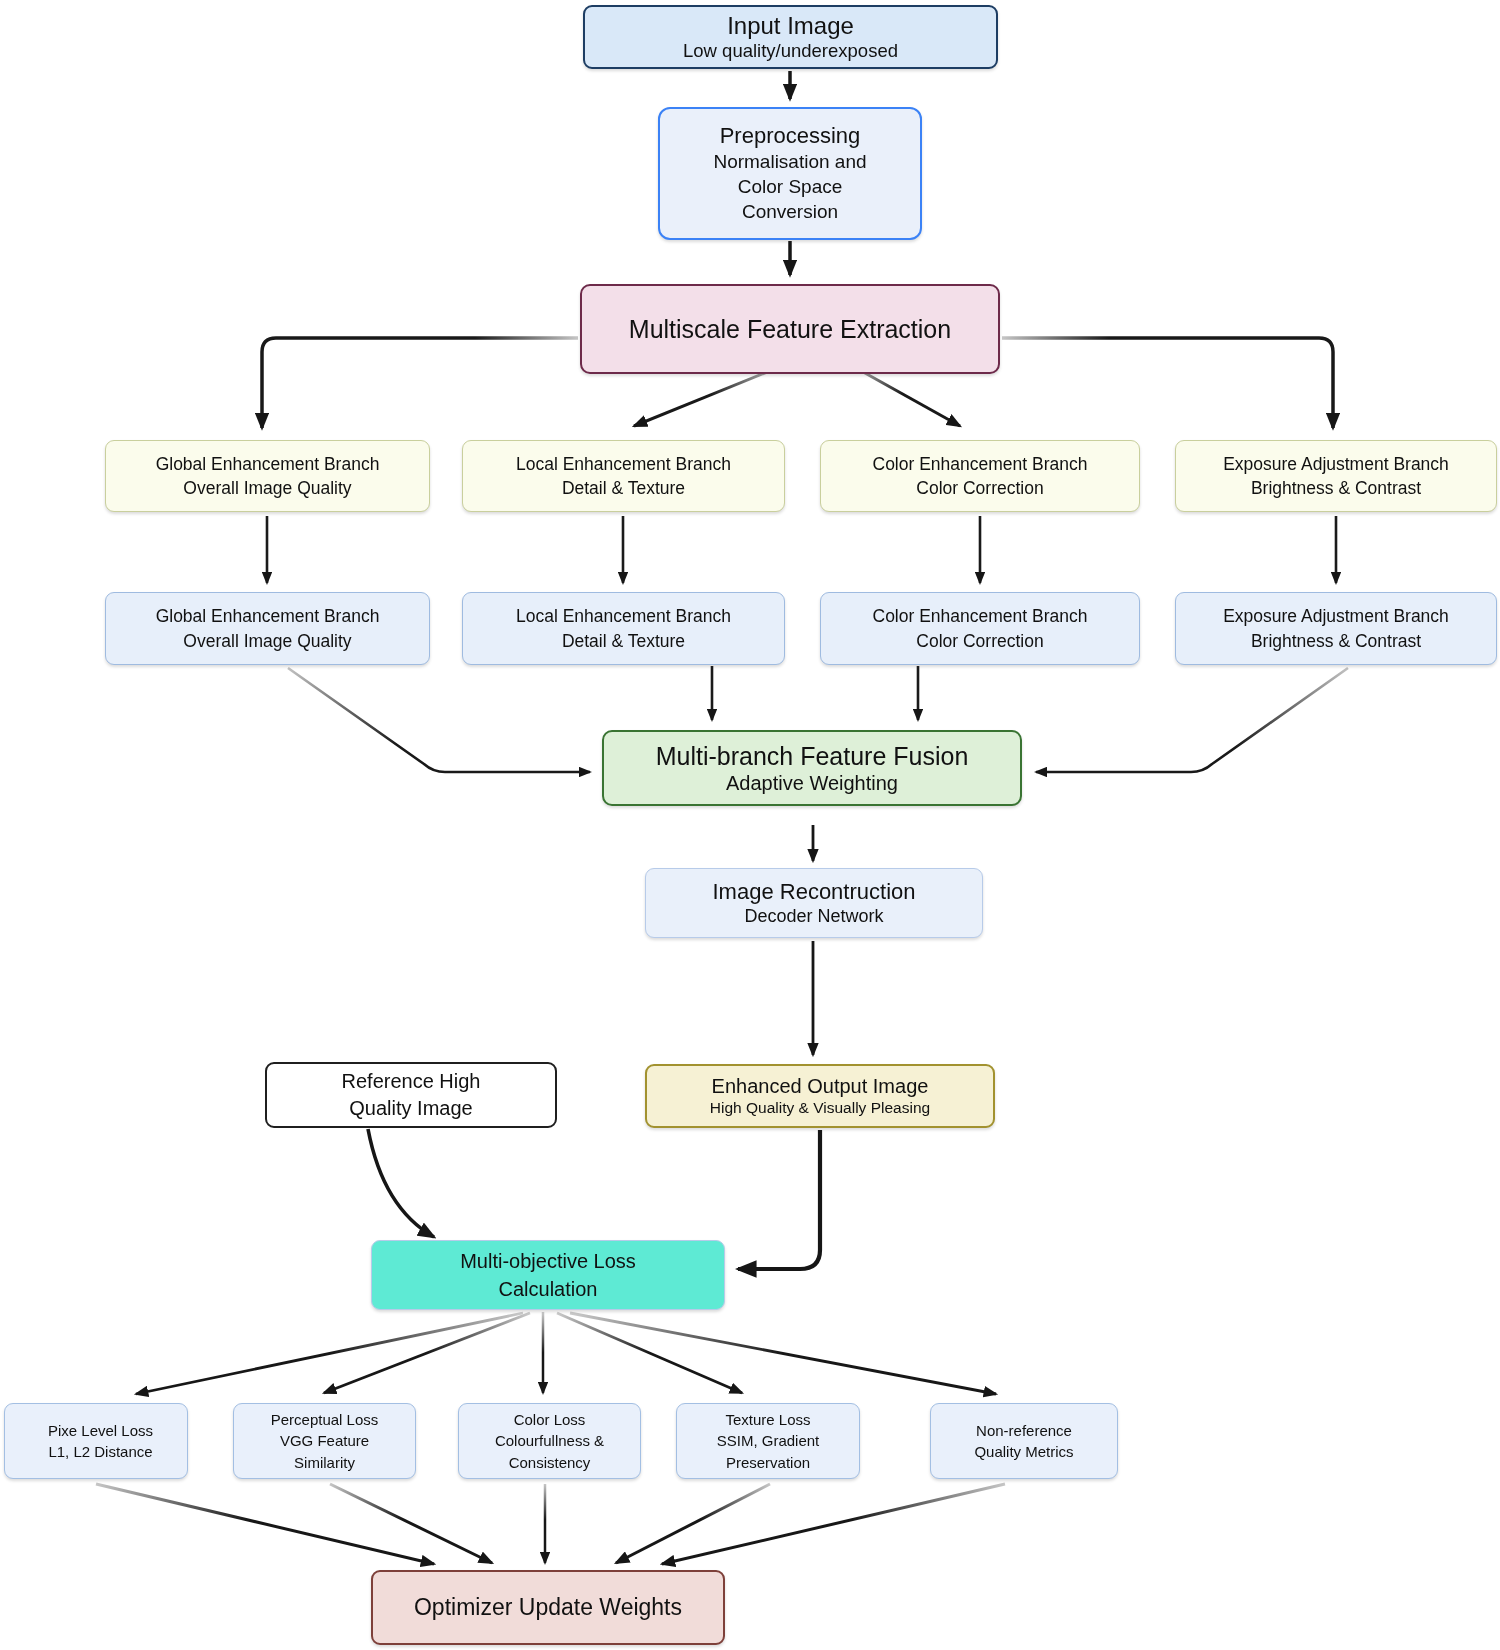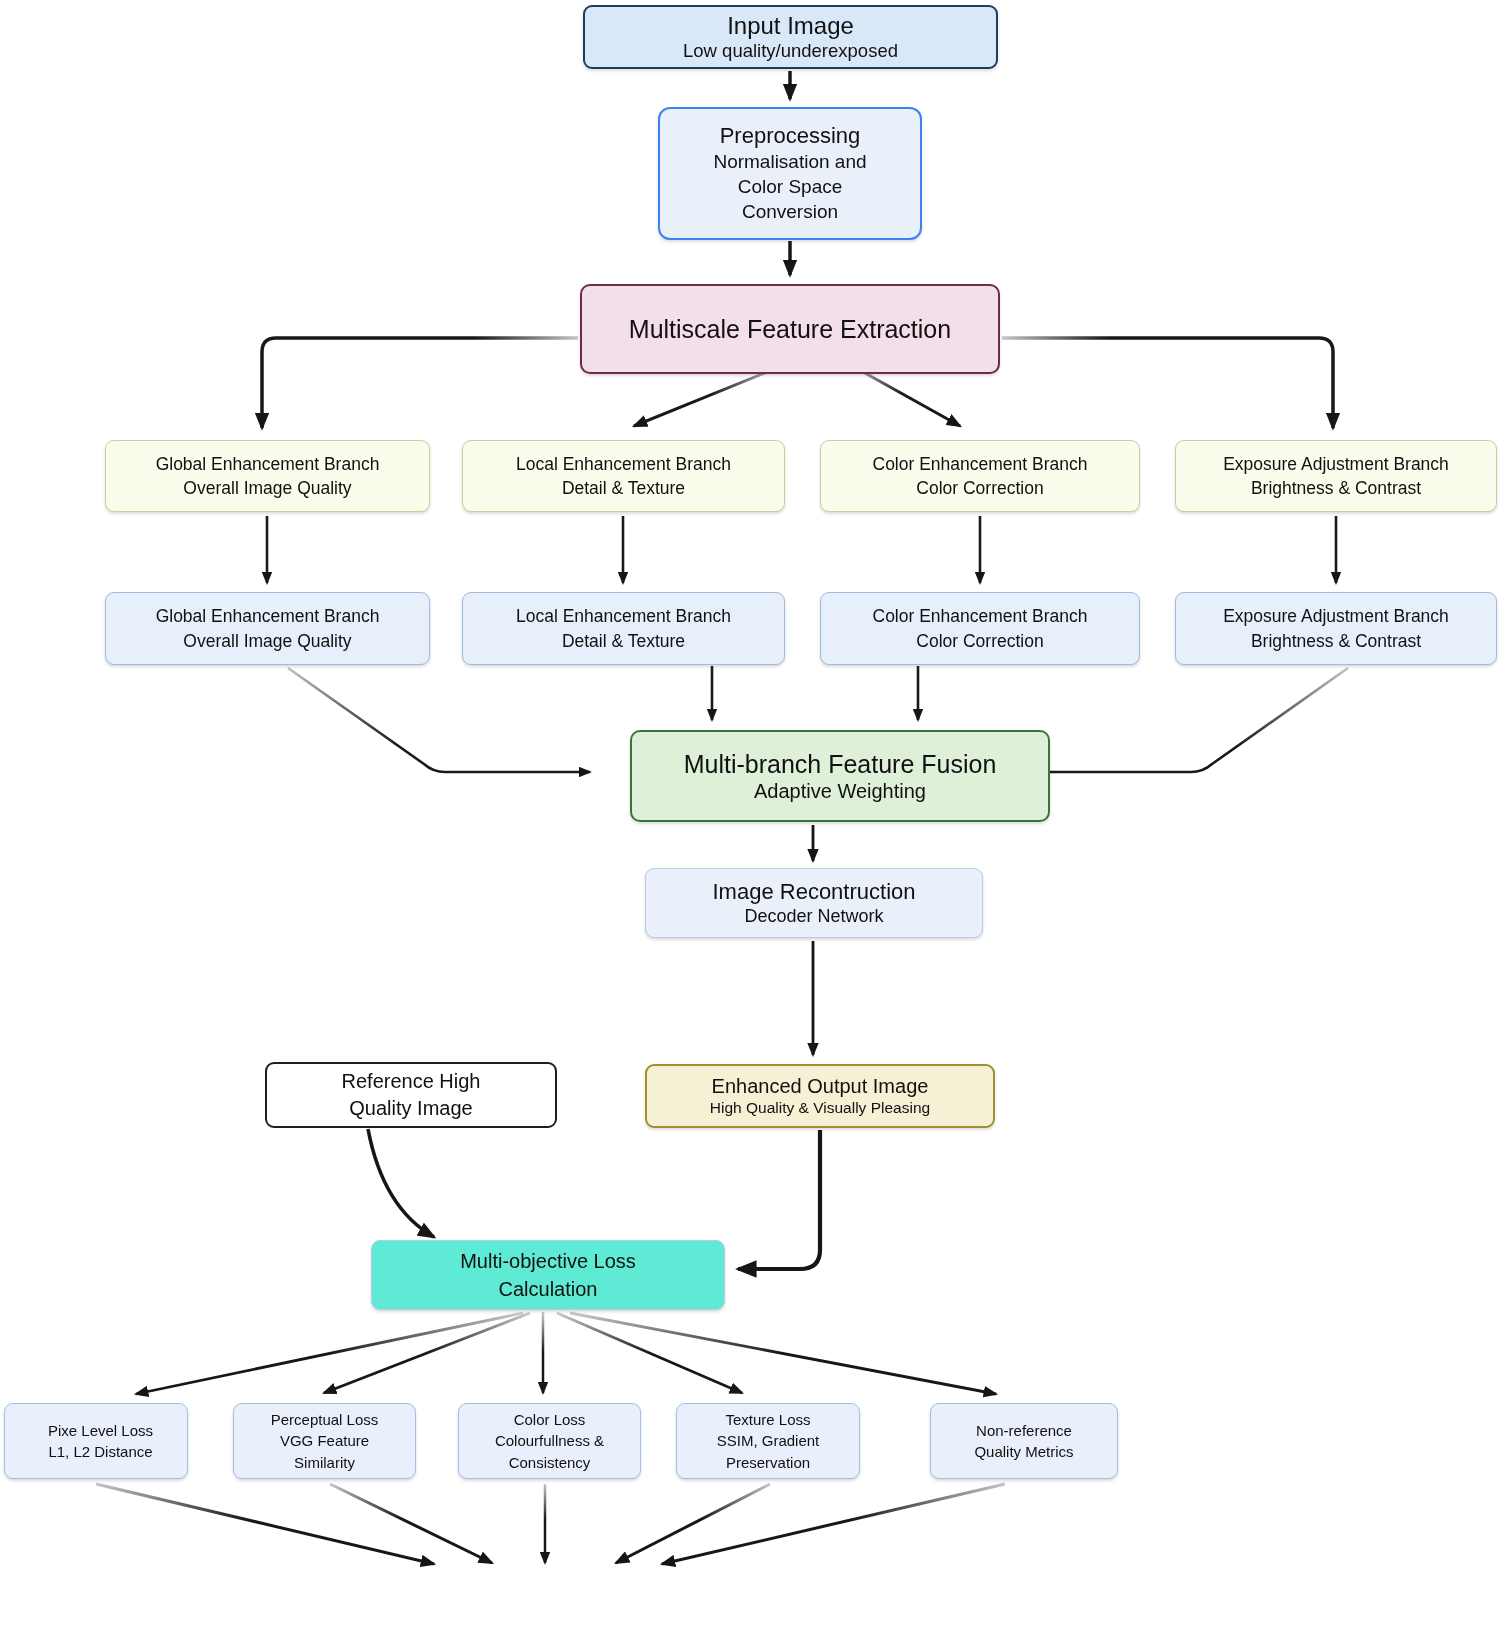--- a/index.html
+++ b/index.html
@@ -27,21 +27,21 @@
   #n-pre .s{font-size:19px;line-height:1.32;}
 
   #n-multi{left:580px;top:284px;width:420px;height:90px;background:#f3dfe9;border:2.5px solid #6d2a4a;border-radius:10px;}
   #n-multi .t{font-size:25px;}
 
   .branch{width:325px;height:72px;border-radius:9px;font-size:17.5px;line-height:1.38;}
   .row1{top:440px;background:#fbfcec;border:1.6px solid #c9cf9d;}
   .row2{top:592px;background:#e7effa;border:1.6px solid #9fbbe0;height:73px;}
   .bx1{left:105px;} .bx2{left:462px;width:323px;} .bx3{left:820px;width:320px;} .bx4{left:1175px;width:322px;}
 
-  #n-fusion{left:630px;top:730px;width:420px;height:92px;background:#def0d8;border:2.5px solid #3a7433;border-radius:10px;}
+  #n-fusion{left:602px;top:730px;width:420px;height:76px;background:#def0d8;border:2.5px solid #3a7433;border-radius:10px;}
   #n-fusion .t{font-size:25px;line-height:1.2;}
   #n-fusion .s{font-size:20px;line-height:1.25;}
 
   #n-recon{left:645px;top:868px;width:338px;height:70px;background:#e9f0fa;border:1.6px solid #b7cbe9;border-radius:9px;}
   #n-recon .t{font-size:22px;line-height:1.2;}
   #n-recon .s{font-size:18px;line-height:1.25;}
 
   #n-enh{left:645px;top:1064px;width:350px;height:64px;background:#f6f1d4;border:2px solid #a2922f;border-radius:9px;}
   #n-enh .t{font-size:20px;line-height:1.2;}
   #n-enh .s{font-size:15.5px;line-height:1.3;}
@@ -256,14 +256,17 @@
   <div class="n loss" id="n-l4">
     <span>Texture Loss
 SSIM, Gradient
 Preservation</span>
   </div>
   <div class="n loss" id="n-l5">
     <span>Non-reference
 Quality Metrics</span>
   </div>
 
+  <div class="n" id="n-opt">
+    <span>Optimizer Update Weights</span>
+  </div>
 
 </div>
 
 </body></html>

